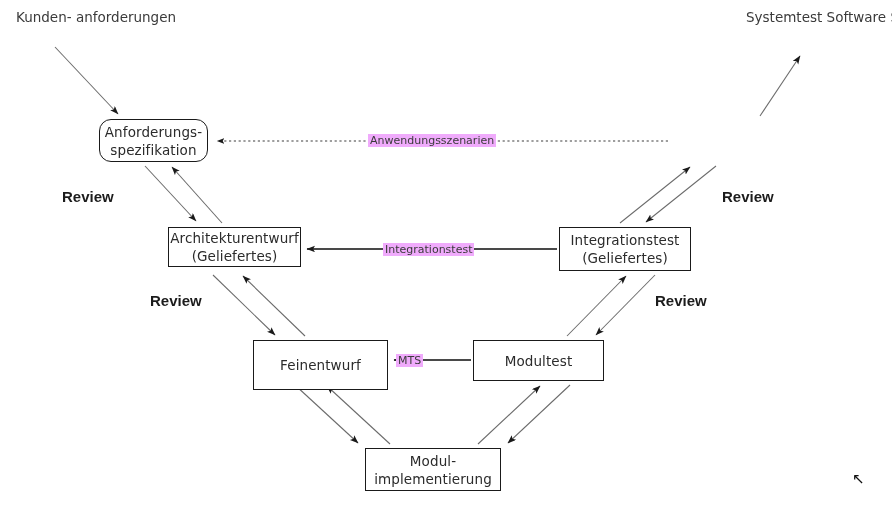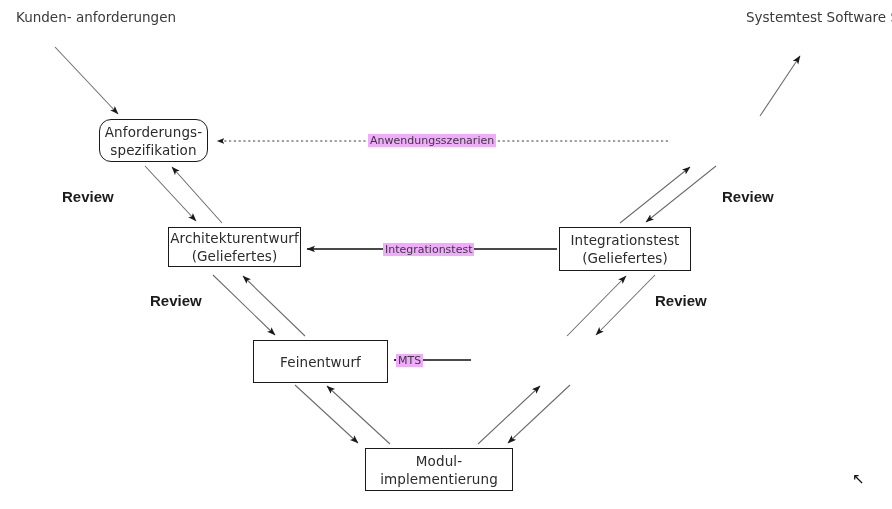--- a/index.html
+++ b/index.html
@@ -159,26 +159,29 @@
   <div class="node" style="left:168px;top:227px;width:133px;height:40px;">
     <span class="ln">Architekturentwurf</span>
     <span class="ln">(Geliefertes)</span>
   </div>
 
   <div class="node" style="left:559px;top:227px;width:132px;height:44px;">
     <span class="ln">Integrationstest</span>
     <span class="ln">(Geliefertes)</span>
   </div>
 
-  <div class="node" style="left:253px;top:340px;width:135px;height:43px;">
+  <div class="node" style="left:253px;top:340px;width:135px;height:50px;">
     <span class="ln">Feinentwurf</span>
   </div>
 
-
-  <div class="node" style="left:365px;top:448px;width:148px;height:43px;">
+  <div class="node" style="left:473px;top:340px;width:131px;height:41px;">
+    <span class="ln">Modultest</span>
+  </div>
+
+  <div class="node" style="left:365px;top:448px;width:136px;height:43px;">
     <span class="ln">Modul-</span>
     <span class="ln">implementierung</span>
   </div>
 
   <div class="freetext" style="left:16px;top:8px;">
     <span class="ln">Kunden-</span>
     <span class="ln">anforderungen</span>
   </div>
 
   <div class="freetext right" style="left:746px;top:8px;">

